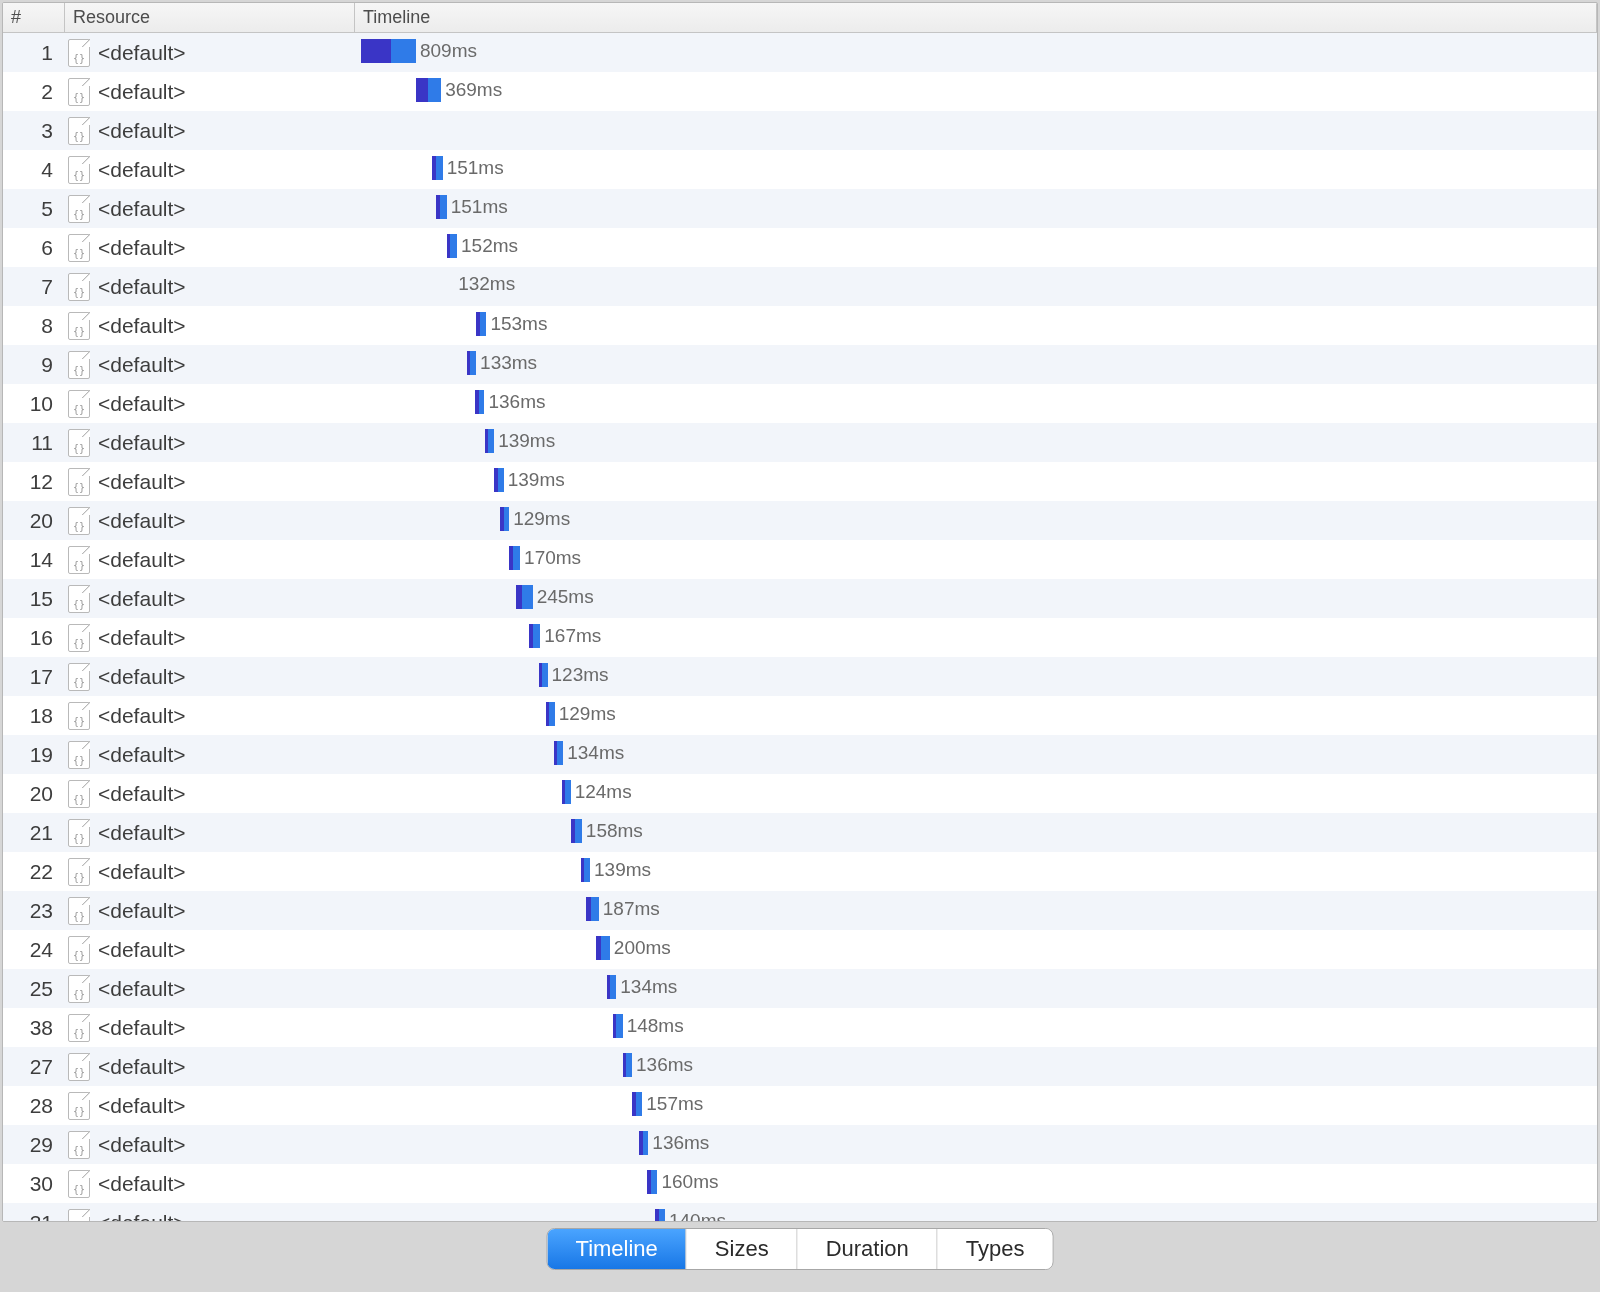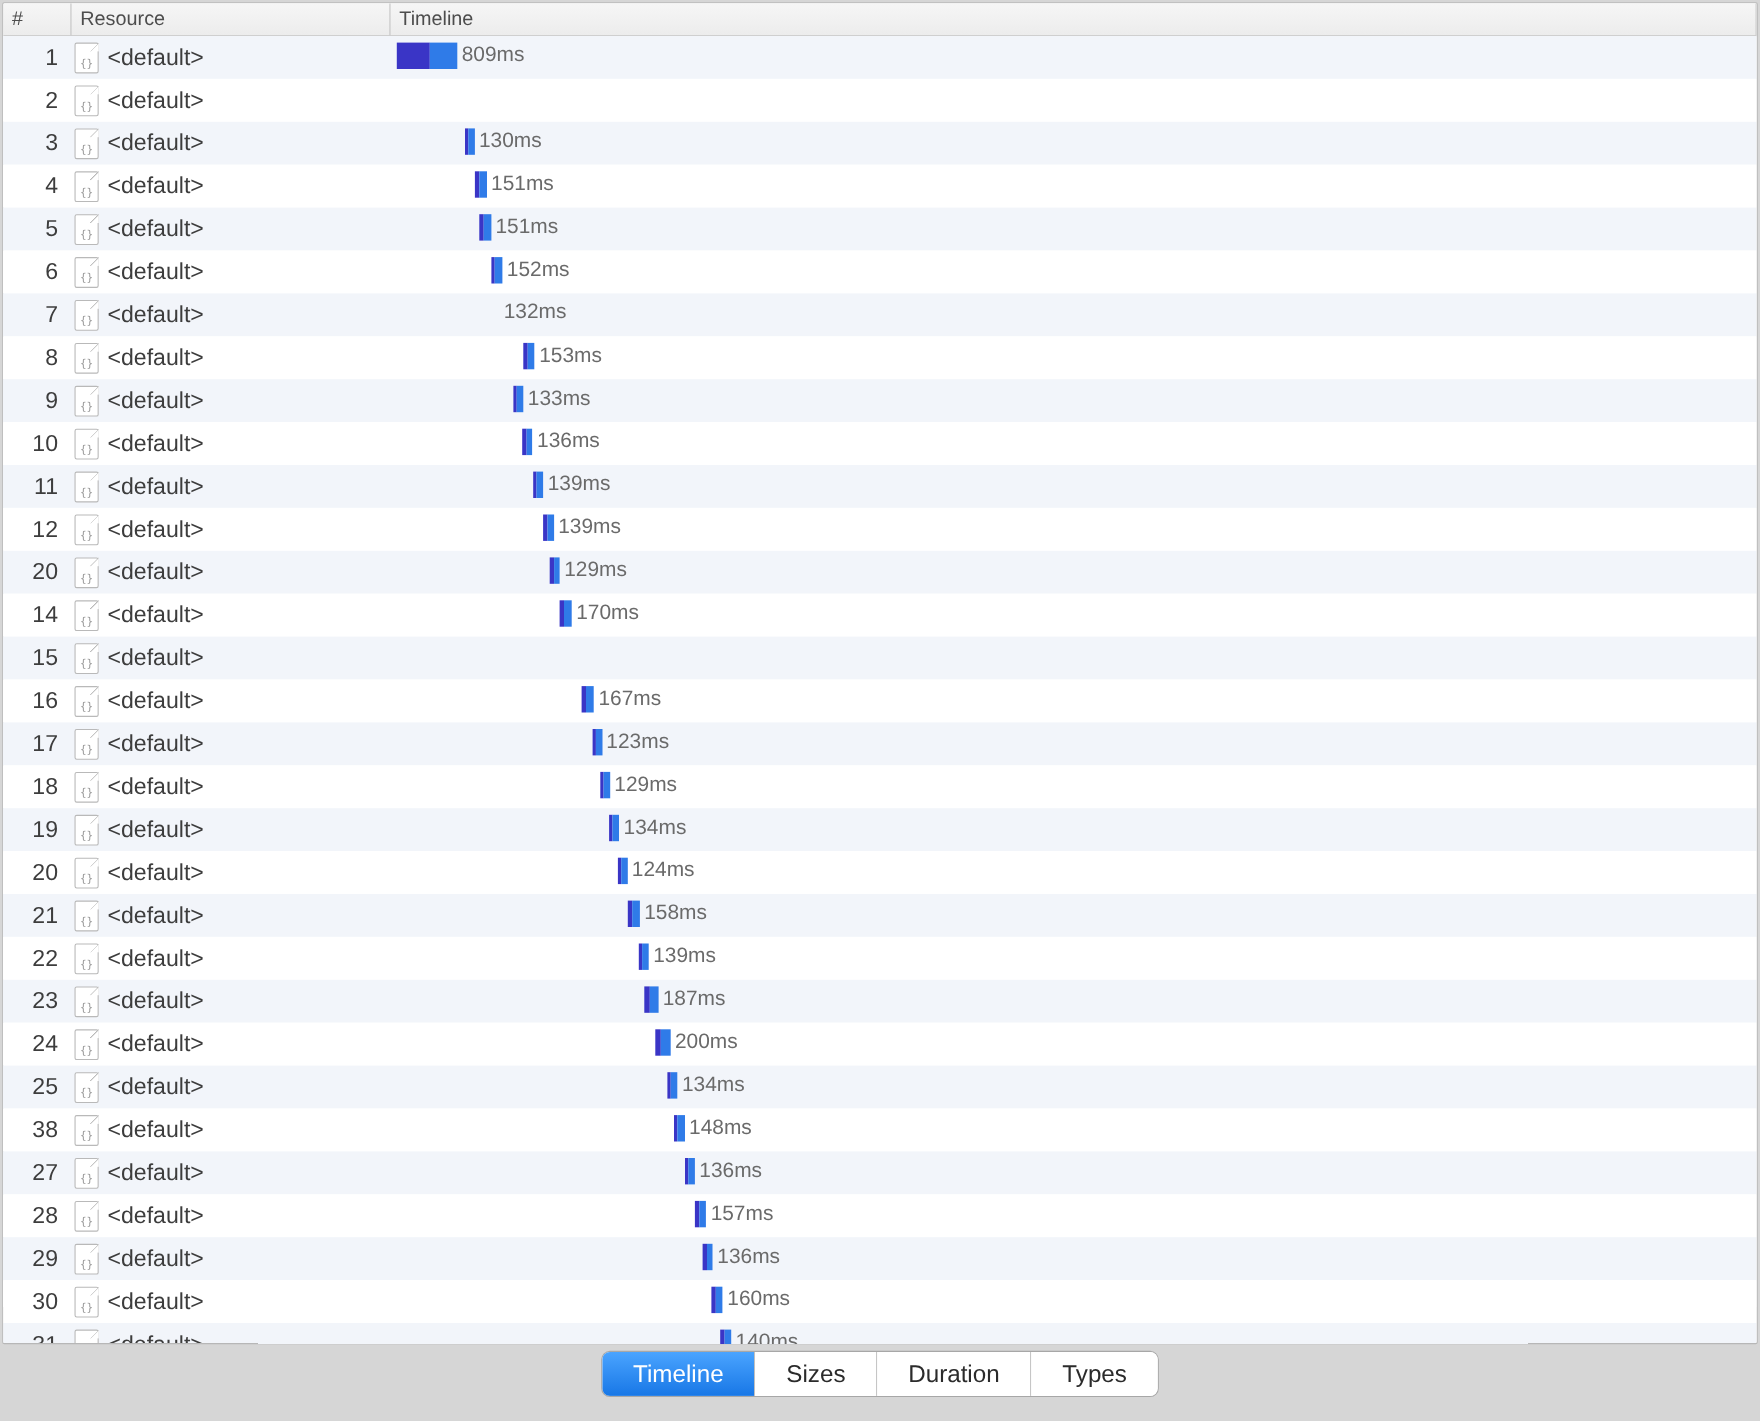--- a/index.html
+++ b/index.html
@@ -191,33 +191,33 @@
             <span class="bar-label">809ms</span>
           </div>
         </div>
       </div>
       <div class="row">
         <div class="cell-idx">2</div>
         <div class="cell-res">
           <span class="file-icon"></span>
           <span>&lt;default&gt;</span>
         </div>
+        <div class="cell-tl">
+          <div class="bar" style="left: 61.08px;">
+            <div class="seg1" style="width: 12.24px;"></div>
+            <div class="seg2" style="width: 12.852px;"></div>
+            <span class="bar-label">369ms</span>
+          </div>
+        </div>
       </div>
       <div class="row">
         <div class="cell-idx">3</div>
         <div class="cell-res">
           <span class="file-icon"></span>
           <span>&lt;default&gt;</span>
-        </div>
-        <div class="cell-tl">
-          <div class="bar" style="left: 67.88px;">
-            <div class="seg1" style="width: 3.4px;"></div>
-            <div class="seg2" style="width: 5.44px;"></div>
-            <span class="bar-label">130ms</span>
-          </div>
         </div>
       </div>
       <div class="row">
         <div class="cell-idx">4</div>
         <div class="cell-res">
           <span class="file-icon"></span>
           <span>&lt;default&gt;</span>
         </div>
         <div class="cell-tl">
           <div class="bar" style="left: 77.4px;">
@@ -365,20 +365,27 @@
             <div class="seg2" style="width: 7.344px;"></div>
             <span class="bar-label">170ms</span>
           </div>
         </div>
       </div>
       <div class="row">
         <div class="cell-idx">15</div>
         <div class="cell-res">
           <span class="file-icon"></span>
           <span>&lt;default&gt;</span>
+        </div>
+        <div class="cell-tl">
+          <div class="bar" style="left: 161.04px;">
+            <div class="seg1" style="width: 6.12px;"></div>
+            <div class="seg2" style="width: 10.54px;"></div>
+            <span class="bar-label">245ms</span>
+          </div>
         </div>
       </div>
       <div class="row">
         <div class="cell-idx">16</div>
         <div class="cell-res">
           <span class="file-icon"></span>
           <span>&lt;default&gt;</span>
         </div>
         <div class="cell-tl">
           <div class="bar" style="left: 173.96px; text-align: center;">

